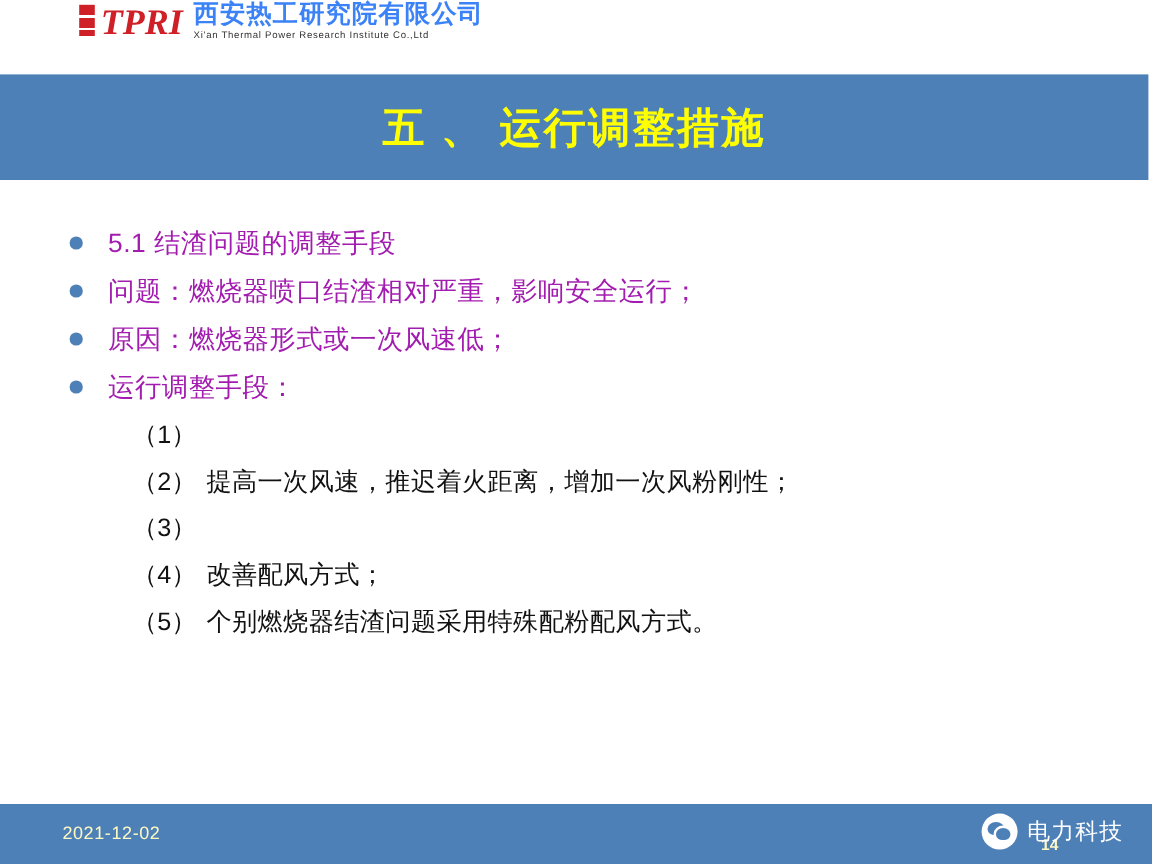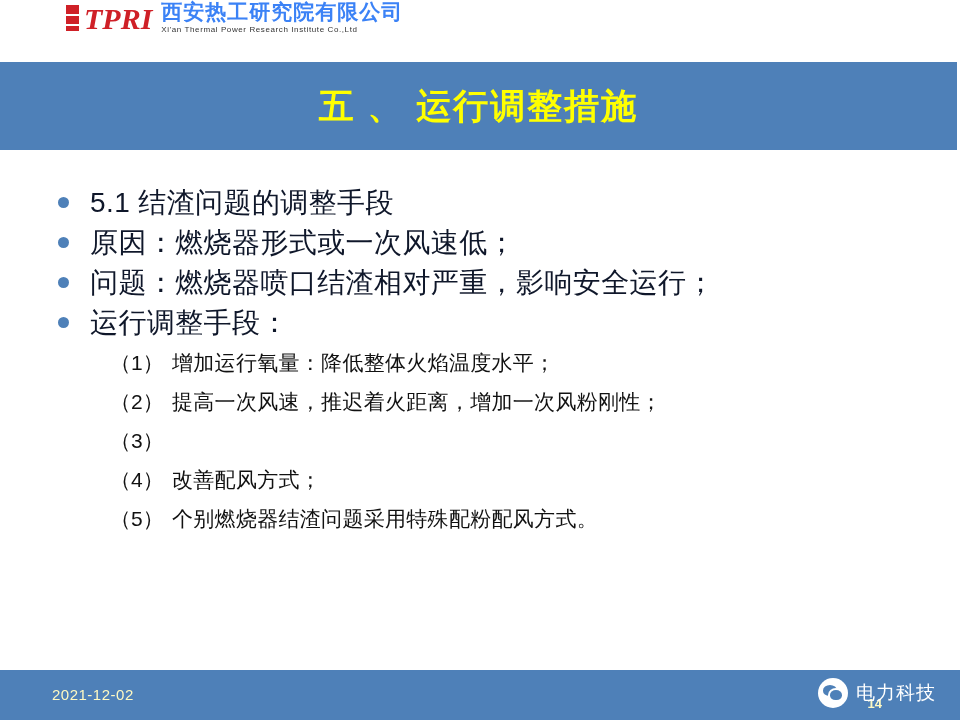--- a/index.html
+++ b/index.html
@@ -113,22 +113,22 @@
   .bullet-dot {
     flex: 0 0 auto;
     width: 11px;
     height: 11px;
     border-radius: 50%;
     background: #4e80b8;
     margin-top: 9px;
     margin-right: 21px;
   }
   .bullet-text {
-    font-size: 28px;
-    color: #0f172a;
+    font-size: 22px;
+    color: #a21caf;
     line-height: 30px;
     letter-spacing: 0.4px;
   }
   .sub-list {
     margin-top: 4px;
     padding-left: 52px;
   }
   .sub-row {
     display: flex;
     align-items: flex-start;
@@ -237,37 +237,36 @@
 
 <div class="content">
 
   <div class="bullet-row">
     <span class="bullet-dot"></span>
     <span class="bullet-text">5.1  结渣问题的调整手段</span>
   </div>
 
   <div class="bullet-row">
     <span class="bullet-dot"></span>
+    <span class="bullet-text">问题：燃烧器喷口结渣相对严重，影响安全运行；</span>
+  </div>
+
+  <div class="bullet-row">
+    <span class="bullet-dot"></span>
     <span class="bullet-text">原因：燃烧器形式或一次风速低；</span>
   </div>
 
   <div class="bullet-row">
     <span class="bullet-dot"></span>
-    <span class="bullet-text">问题：燃烧器喷口结渣相对严重，影响安全运行；</span>
-  </div>
-
-  <div class="bullet-row">
-    <span class="bullet-dot"></span>
     <span class="bullet-text">运行调整手段：</span>
   </div>
 
   <div class="sub-list">
     <div class="sub-row">
       <span class="sub-num">（1）</span>
-      <span class="sub-text">增加运行氧量：降低整体火焰温度水平；</span>
     </div>
     <div class="sub-row">
       <span class="sub-num">（2）</span>
       <span class="sub-text">提高一次风速，推迟着火距离，增加一次风粉刚性；</span>
     </div>
     <div class="sub-row">
       <span class="sub-num">（3）</span>
     </div>
     <div class="sub-row">
       <span class="sub-num">（4）</span>

